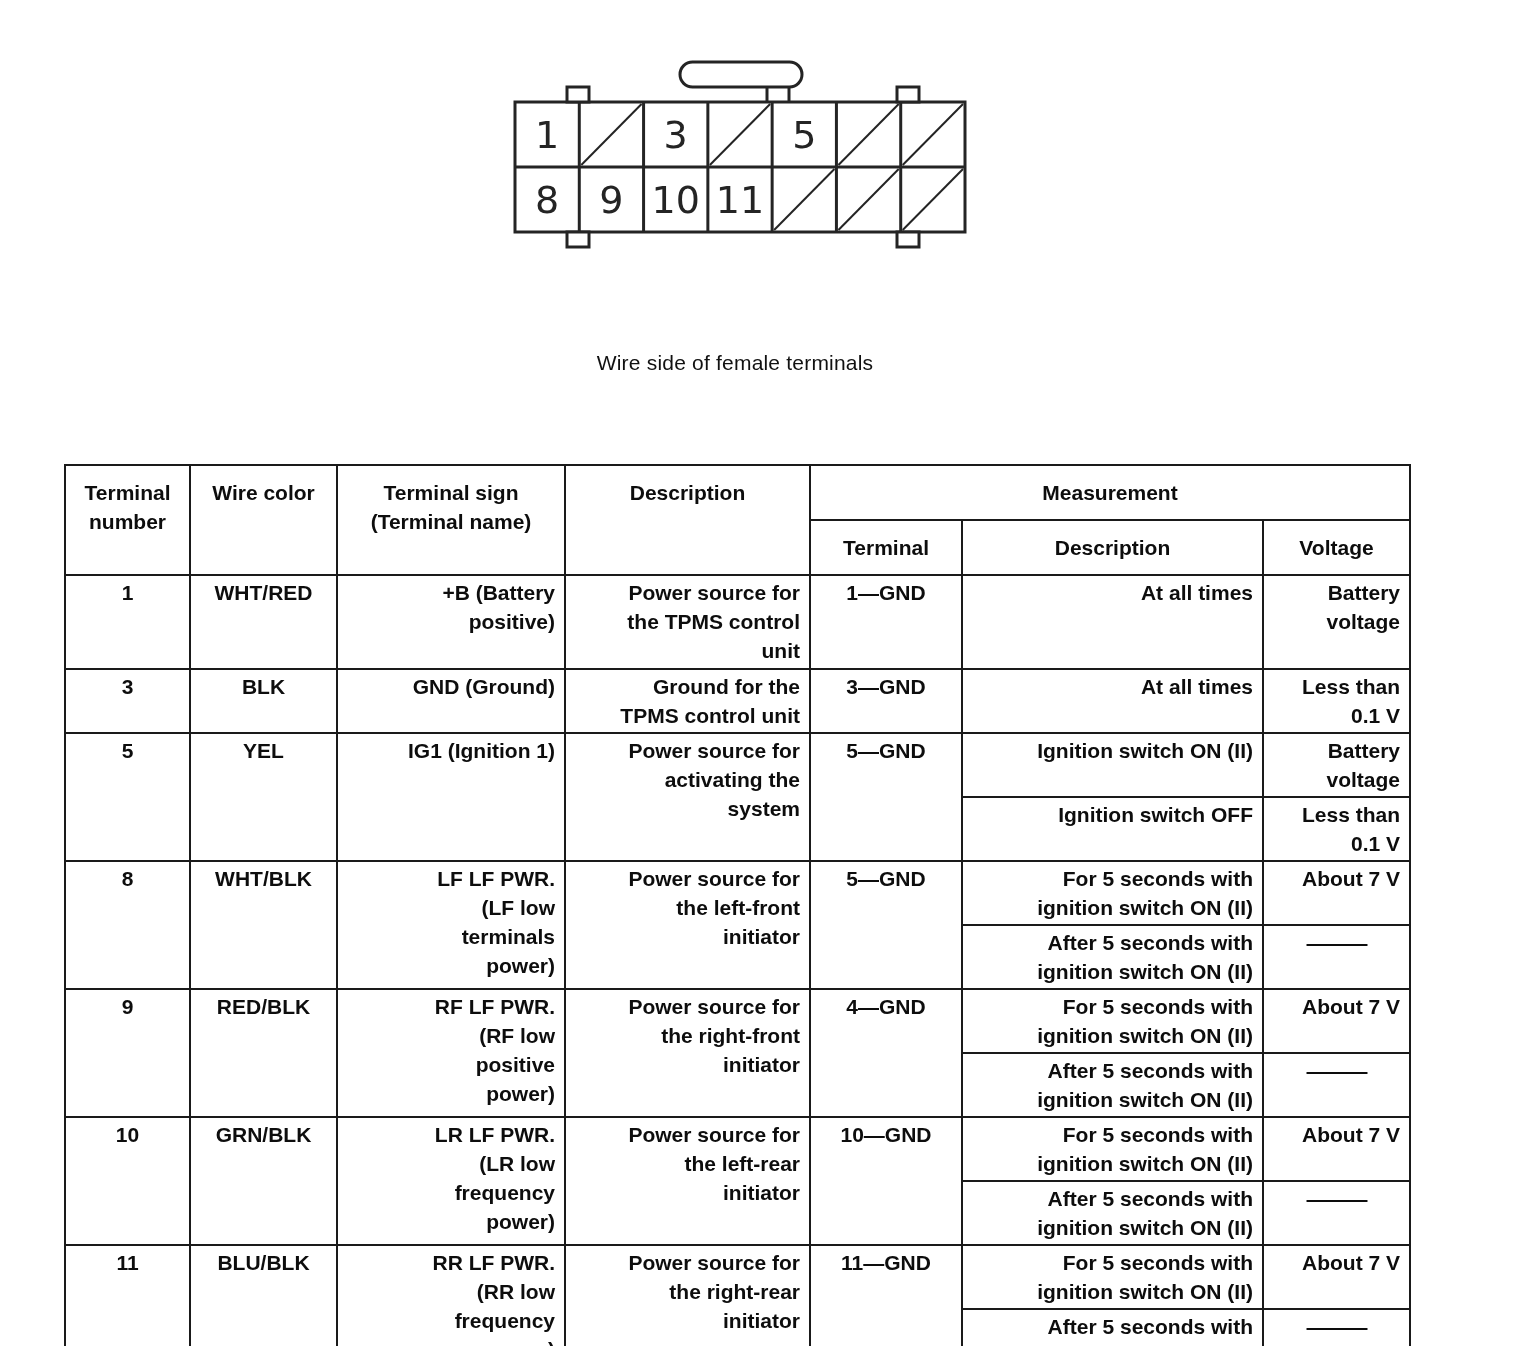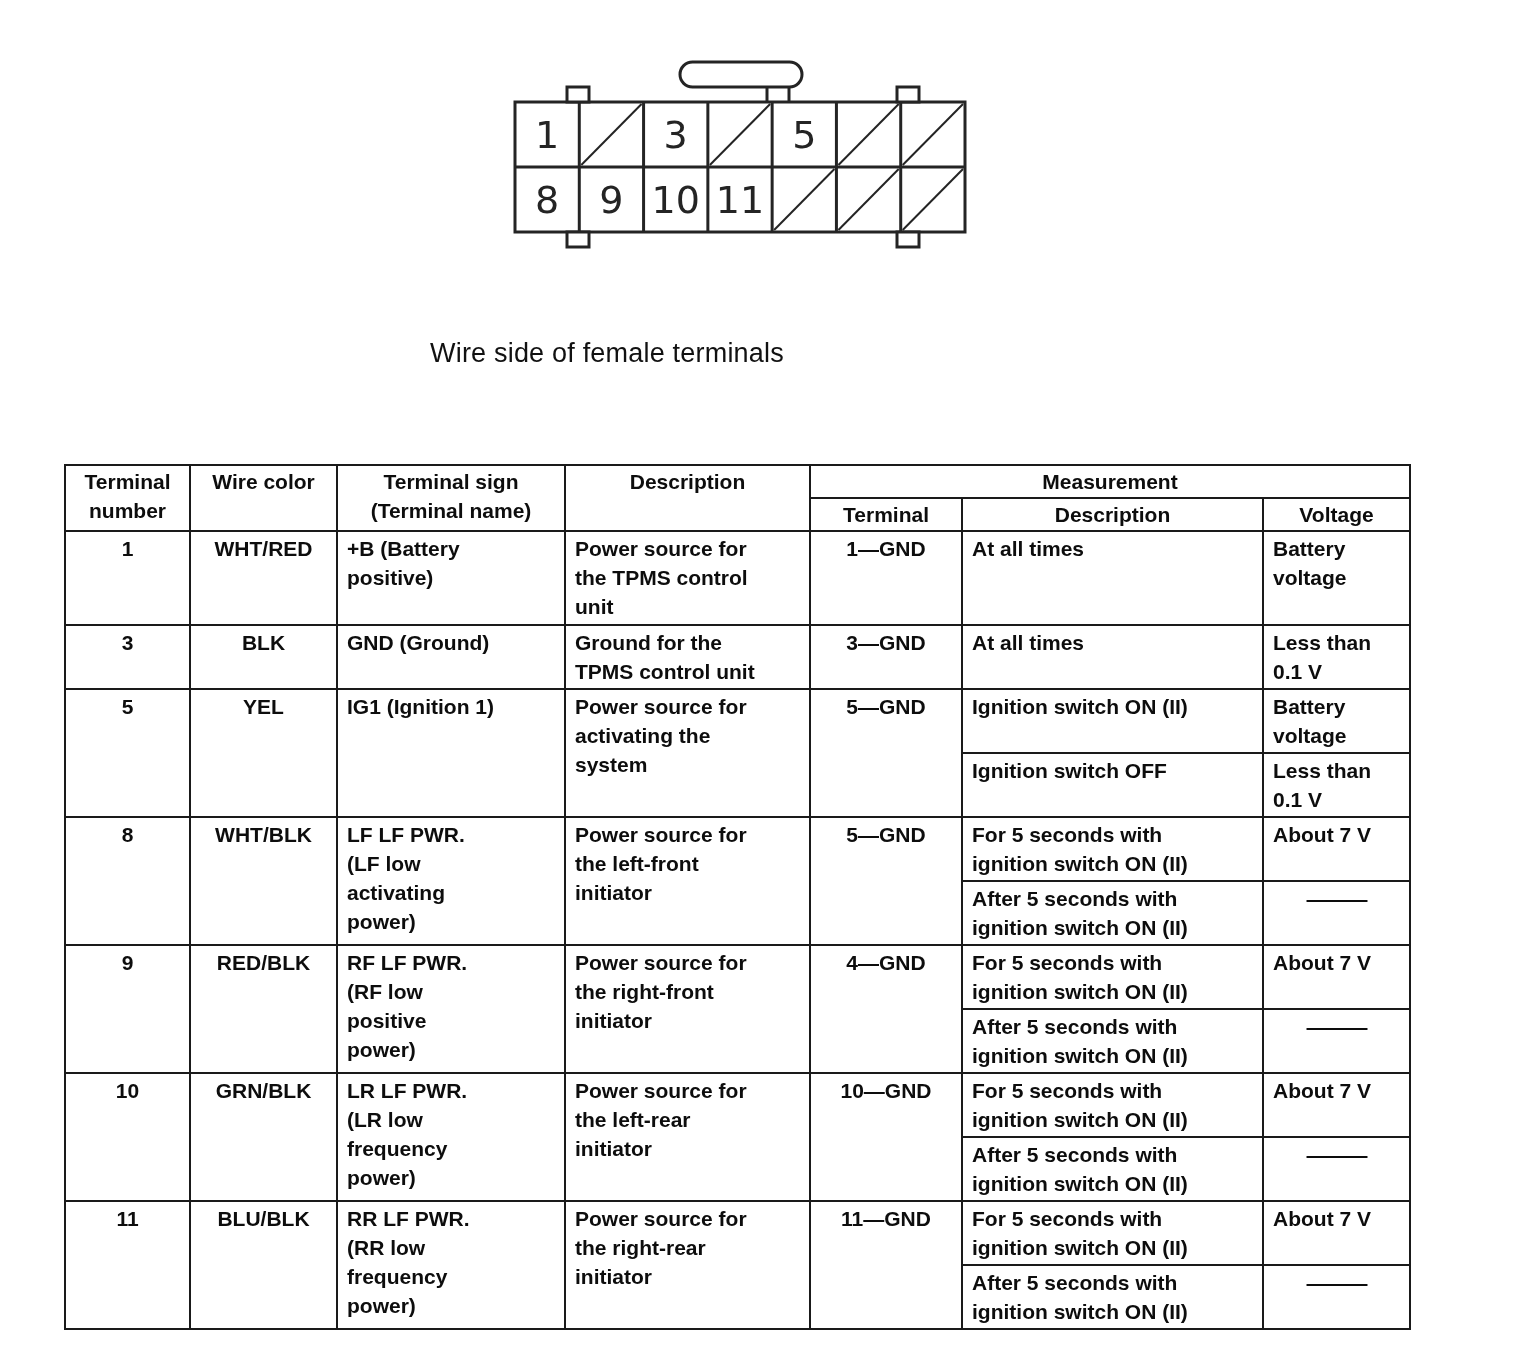--- a/index.html
+++ b/index.html
@@ -15,24 +15,24 @@
   .connector-wrap {
     position: absolute;
     left: 480px;
     top: 52px;
     width: 510px;
     height: 220px;
   }
   .caption {
     position: absolute;
     left: 430px;
-    top: 338px;
+    top: 351px;
     width: 610px;
-    text-align: left;
-    font-size: 27px;
+    text-align: center;
+    font-size: 21px;
     font-weight: 500;
     color: #111111;
     letter-spacing: 0.2px;
   }
   table.spec-table {
     position: absolute;
     left: 64px;
     top: 464px;
     width: 1345px;
     border-collapse: collapse;
@@ -43,27 +43,27 @@
     border: 2px solid #1a1a1a;
     vertical-align: top;
     font-size: 21px;
     line-height: 29px;
     white-space: pre-line;
     overflow: hidden;
   }
   .spec-table th {
     font-weight: 700;
     text-align: center;
-    padding: 1px 4px;
+    padding: 12px 4px;
   }
   .spec-table thead tr { height: 31px; }
   .spec-table td {
     font-weight: 700;
     padding: 2px 9px;
-    text-align: left;
+    text-align: right;
   }
   .spec-table td.c { text-align: center; }
   .spec-table td.dash { text-align: center; letter-spacing: -1px; }
 </style>
 </head>
 <body>
 
 <div class="page">
 
   <div class="connector-wrap"><svg width="510" height="220" viewBox="0 0 510 220" xmlns="http://www.w3.org/2000/svg">
@@ -166,21 +166,21 @@
         <tr style="height: 62px;">
           <td>Ignition switch OFF</td>
           <td>Less than
 0.1 V</td>
         </tr>
         <tr style="height: 62px;">
           <td rowspan="2" class="c">8</td>
           <td rowspan="2" class="c">WHT/BLK</td>
           <td rowspan="2">LF LF PWR.
 (LF low
-activating
+terminals
 power)</td>
           <td rowspan="2">Power source for
 the left-front
 initiator</td>
           <td rowspan="2" class="c">5—GND</td>
           <td>For 5 seconds with
 ignition switch ON (II)</td>
           <td>About 7 V</td>
         </tr>
         <tr style="height: 62px;">

